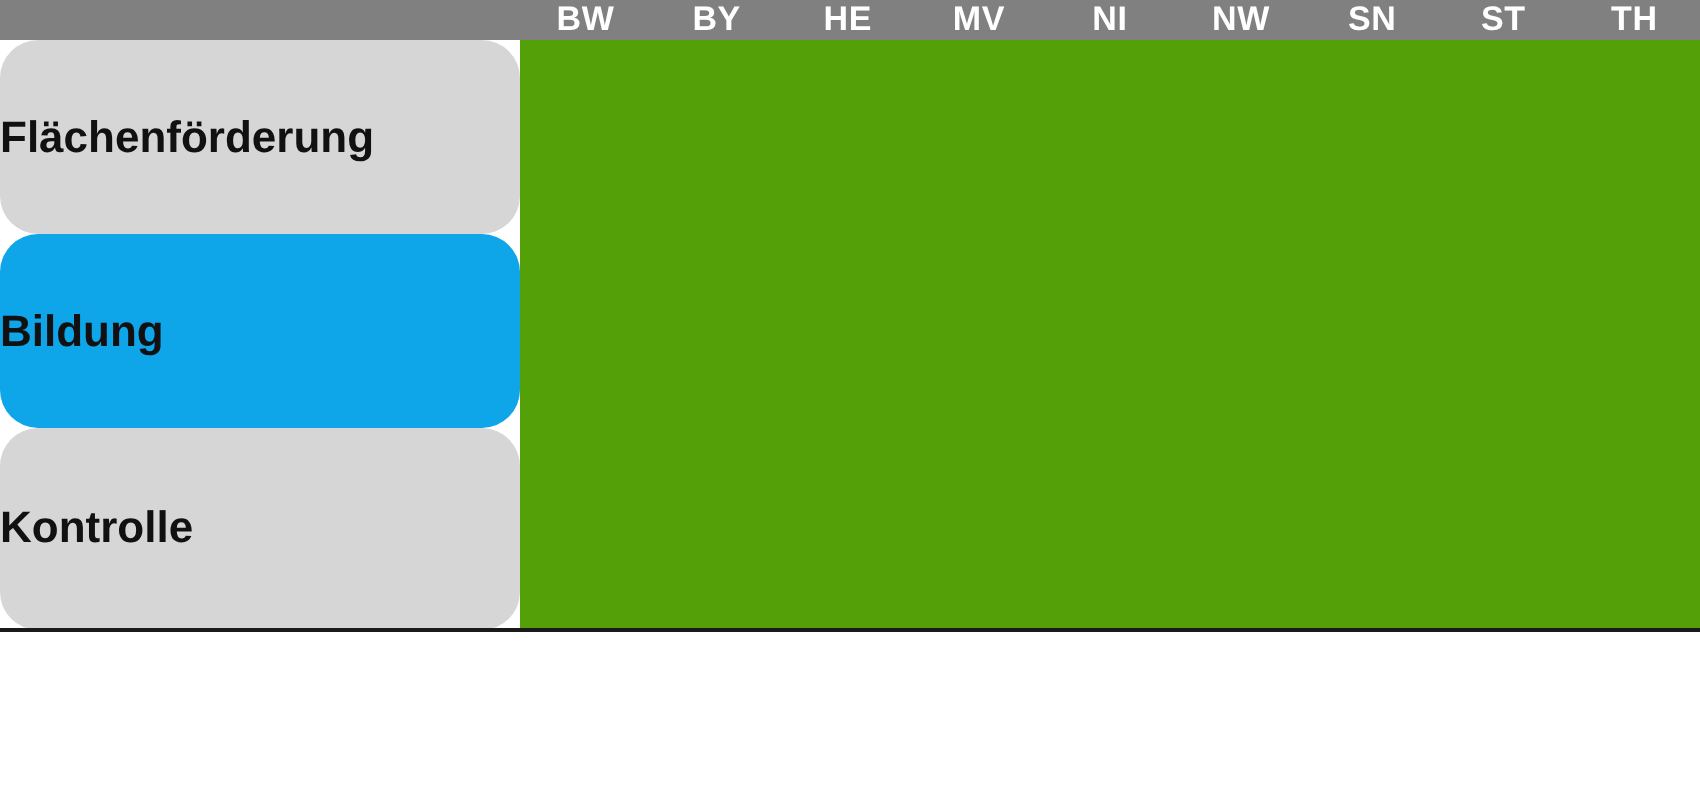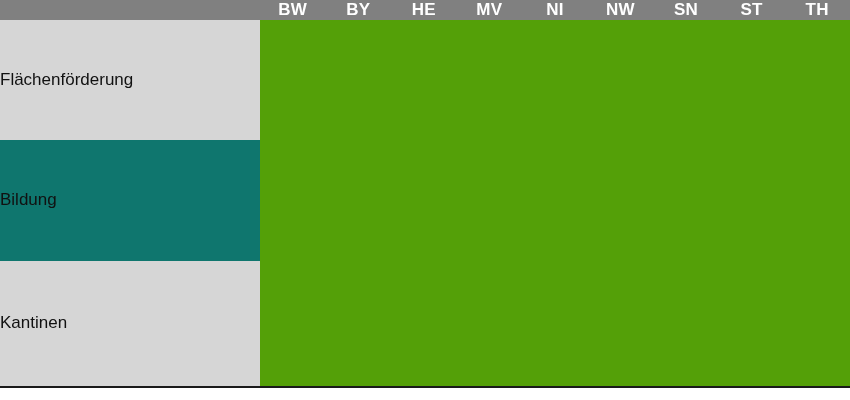--- a/index.html
+++ b/index.html
@@ -9,21 +9,21 @@
   }
   body {
     width: 850px;
     height: 400px;
     overflow: hidden;
     font-family: "Liberation Sans", "DejaVu Sans", sans-serif;
   }
 
   #matrix-table {
     width: 850px;
-    height: 388px;
+    height: 316px;
     box-sizing: border-box;
     border-collapse: collapse;
     table-layout: fixed;
     border-bottom: 2px solid #1a1a1a;
     background: #ffffff;
   }
 
   #matrix-table td, #matrix-table th {
     padding: 0;
     margin: 0;
@@ -44,29 +44,30 @@
     text-align: center;
     vertical-align: middle;
     letter-spacing: 0.3px;
     border-top: 2px dashed #ffffff;
     border-left: 2px dashed #ffffff;
   }
 
   
   .row-label {
     width: 260px;
-    font-size: 17px;
-    font-weight: normal;
+    font-size: 22px;
+    font-weight: bold;
     color: #111111;
     padding-left: 12px;
     vertical-align: middle;
     white-space: nowrap;
+    border-radius: 19px;
   }
   .band-dark  .row-label { background: #d6d6d6; }
-  .band-light .row-label { background: #0f766e; }
+  .band-light .row-label { background: #0ea5e9; }
 
   
   .cell {
     border-left: 2px dashed #ffffff;
     border-top: 2px dashed #ffffff;
     vertical-align: middle;
   }
   .band-dark  .cell { background: #d6d6d6; }
   .band-light .cell { background: #f1f1f1; }
 
@@ -113,21 +114,21 @@
         <td class="cell full"></td>
         <td class="cell full"></td>
         <td class="cell full"></td>
         <td class="cell full"></td>
         <td class="cell full"></td>
         <td class="cell full"></td>
         <td class="cell full"></td>
         <td class="cell full"></td>
       </tr>
       <tr class="band-dark">
-        <td class="row-label">Kantinen</td>
+        <td class="row-label">Kontrolle</td>
         <td class="cell full"></td>
         <td class="cell full"></td>
         <td class="cell full"></td>
         <td class="cell full"></td>
         <td class="cell full"></td>
         <td class="cell full"></td>
         <td class="cell full"></td>
         <td class="cell full"></td>
         <td class="cell full"></td>
       </tr>

